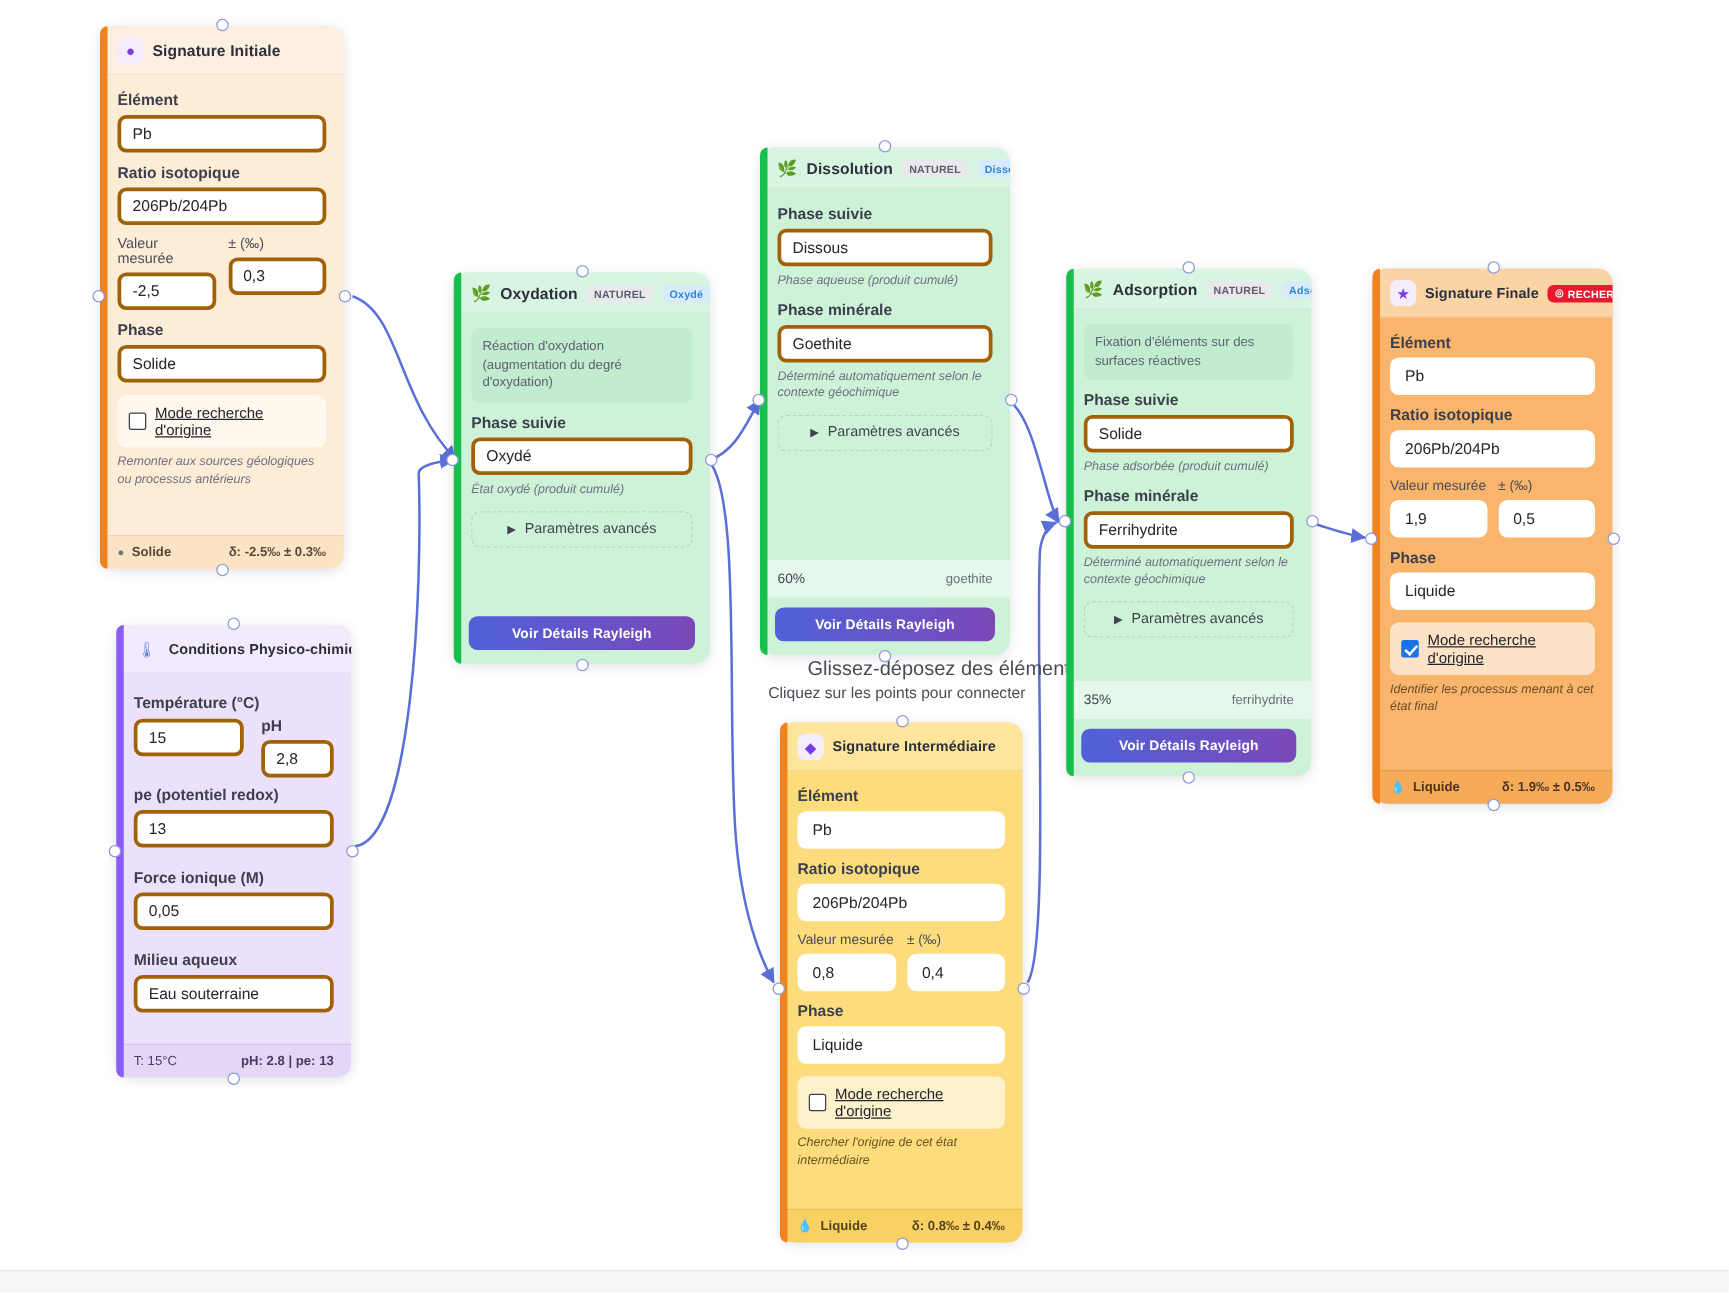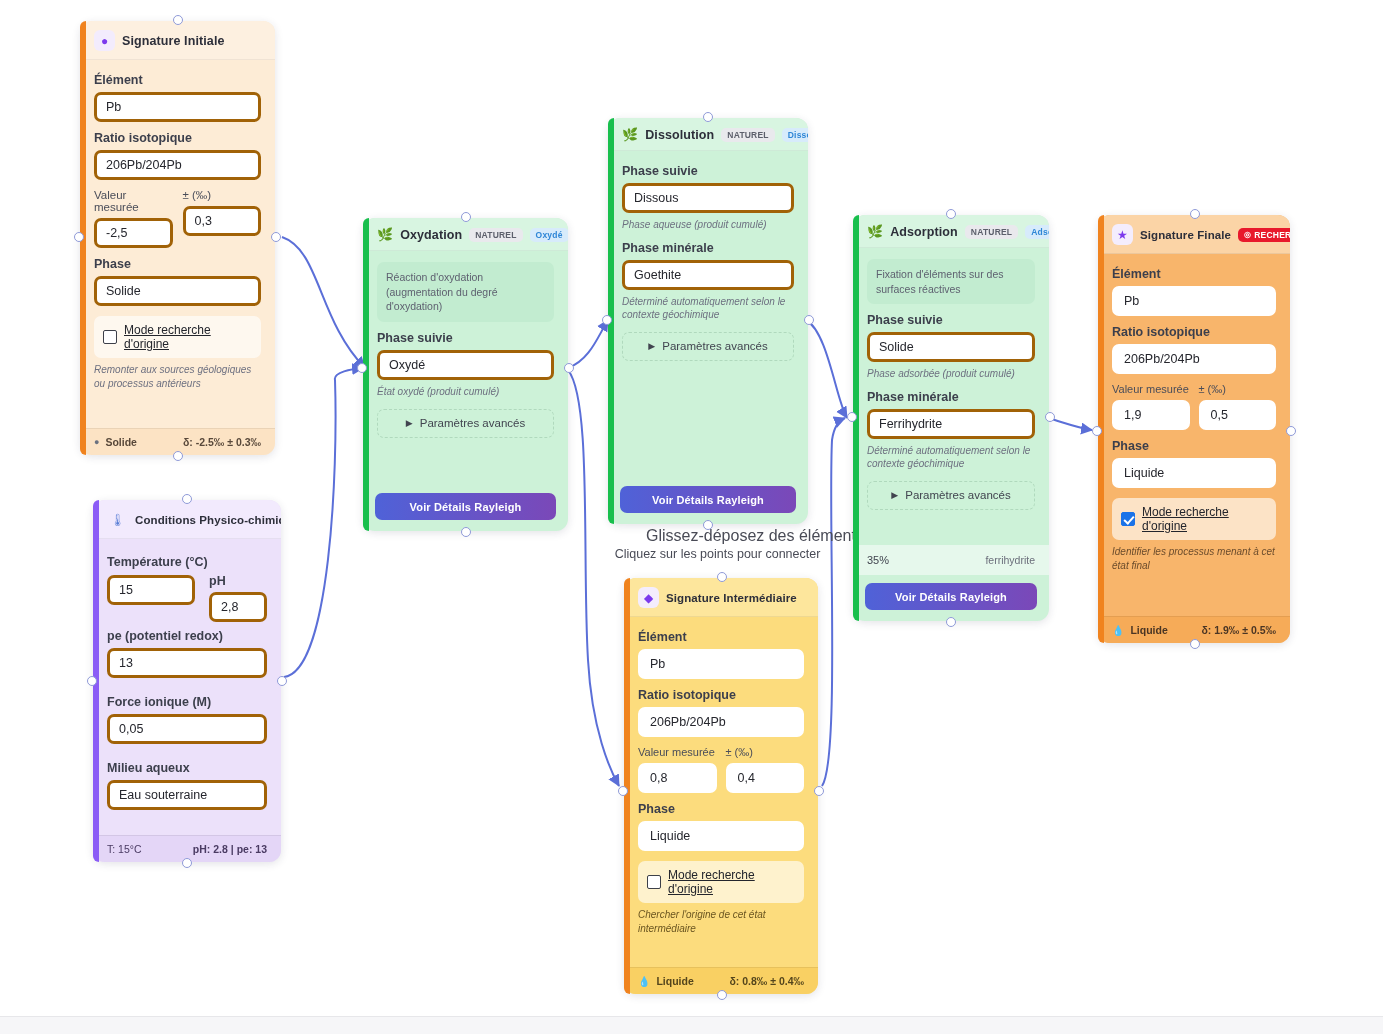--- a/index.html
+++ b/index.html
@@ -387,20 +387,24 @@
         <div class="inp">Dissous</div>
         <div class="hint">Phase aqueuse (produit cumulé)</div>
         <div class="fld-label">Phase minérale</div>
         <div class="inp">Goethite</div>
         <div class="hint">Déterminé automatiquement selon le contexte géochimique</div>
         <div class="adv-btn">
           <span style="font-size:9px;">▶</span>
           <span>Paramètres avancés</span>
         </div>
       </div>
+      <div class="progress-row">
+        <span>60%</span>
+        <span class="mineral">goethite</span>
+      </div>
       <div class="rayleigh-btn">Voir Détails Rayleigh</div>
     </div>
     <div class="port" style="left:-6px;top:197px;"></div>
     <div class="port" style="left:95px;top:-6px;"></div>
     <div class="port" style="left:95px;top:402px;"></div>
     <div class="port" style="left:196px;top:197px;"></div>
   </div>
 
   <div class="node proc" style="left:853px; top:215px; width:196px; height:406px;">
     <div class="accent"></div>

